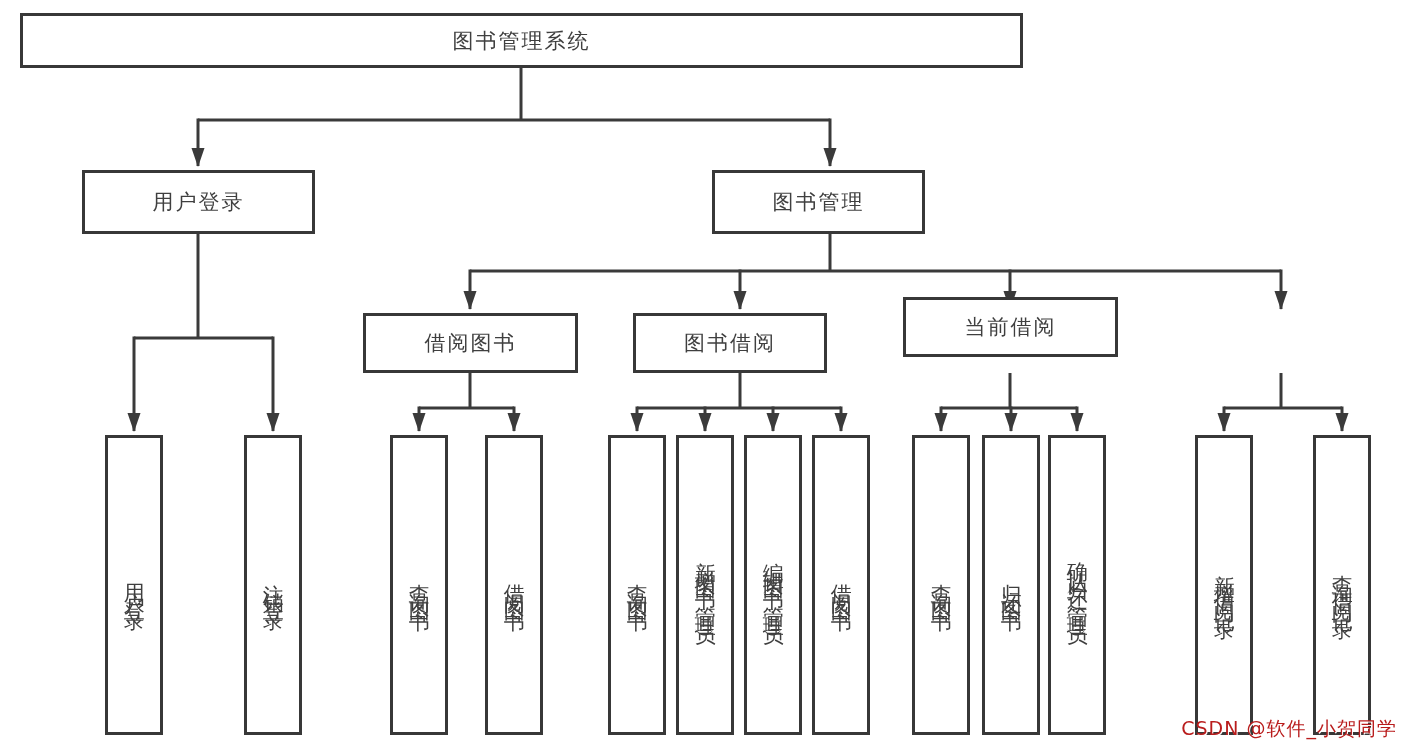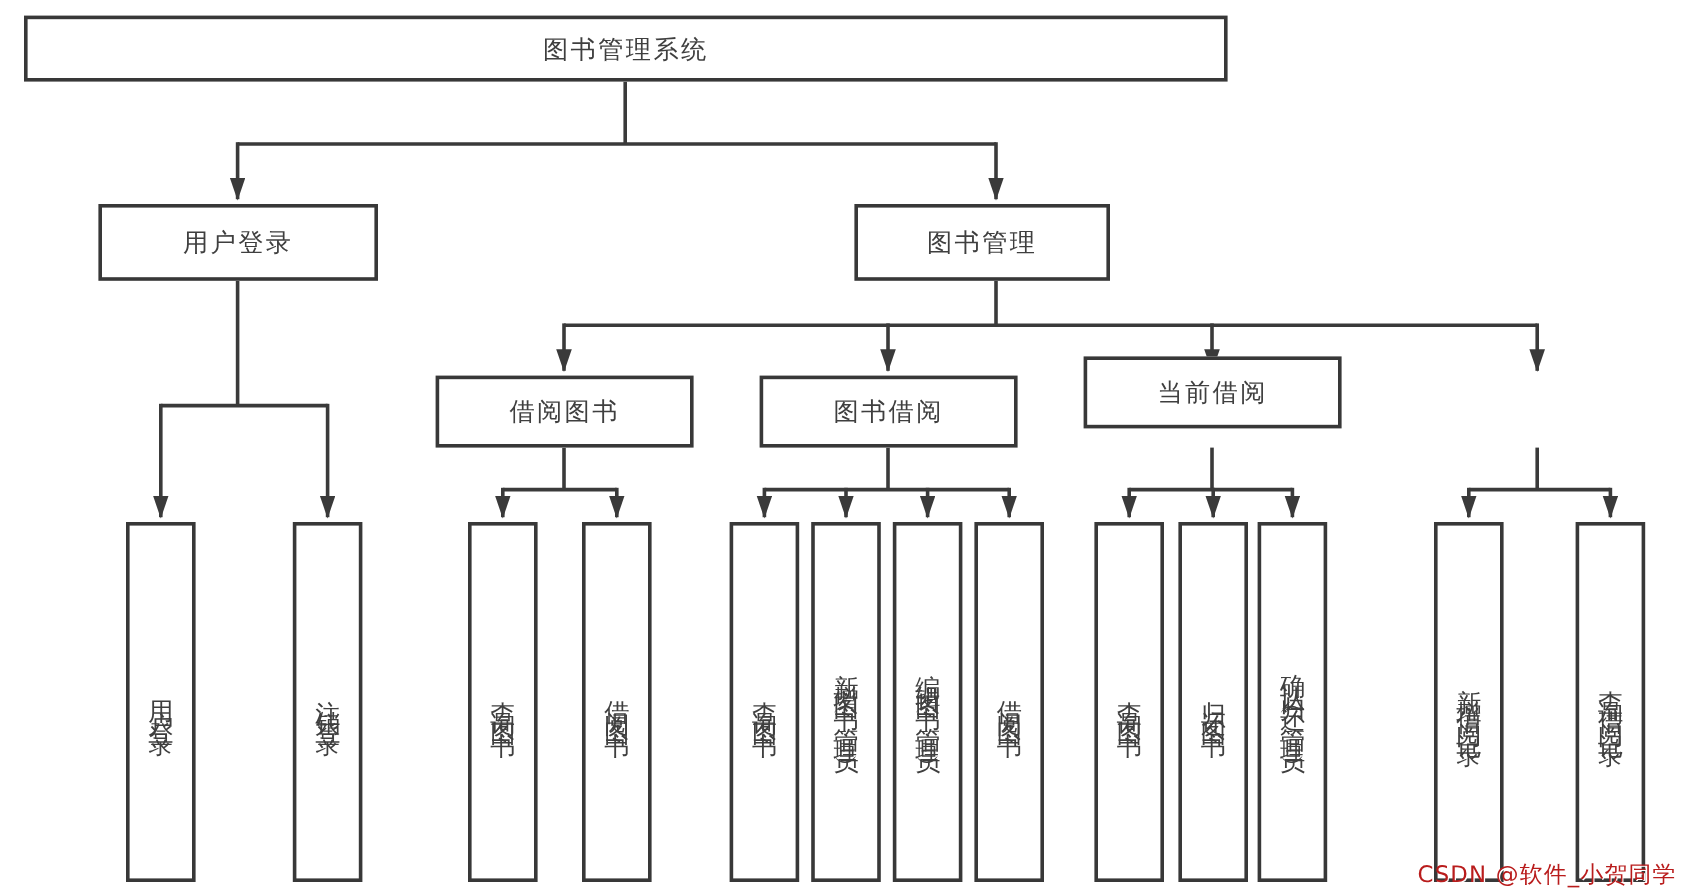--- a/index.html
+++ b/index.html
@@ -99,21 +99,21 @@
   <div class="box hbox" style="left:82px;top:170px;width:233px;height:64px;">
     <span class="lbl">用户登录</span>
   </div>
   <div class="box hbox" style="left:712px;top:170px;width:213px;height:64px;">
     <span class="lbl">图书管理</span>
   </div>
 
   <div class="box hbox" style="left:363px;top:313px;width:215px;height:60px;">
     <span class="lbl">借阅图书</span>
   </div>
-  <div class="box hbox" style="left:633px;top:313px;width:215px;height:60px;">
+  <div class="box hbox" style="left:633px;top:313px;width:194px;height:60px;">
     <span class="lbl">图书借阅</span>
   </div>
   <div class="box hbox" style="left:903px;top:297px;width:215px;height:60px;">
     <span class="lbl">当前借阅</span>
   </div>
 
   <div class="box vbox" style="left:105px;top:435px;width:58px;height:300px;">
     <span class="lbl">用户登录</span>
   </div>
   <div class="box vbox" style="left:244px;top:435px;width:58px;height:300px;">

